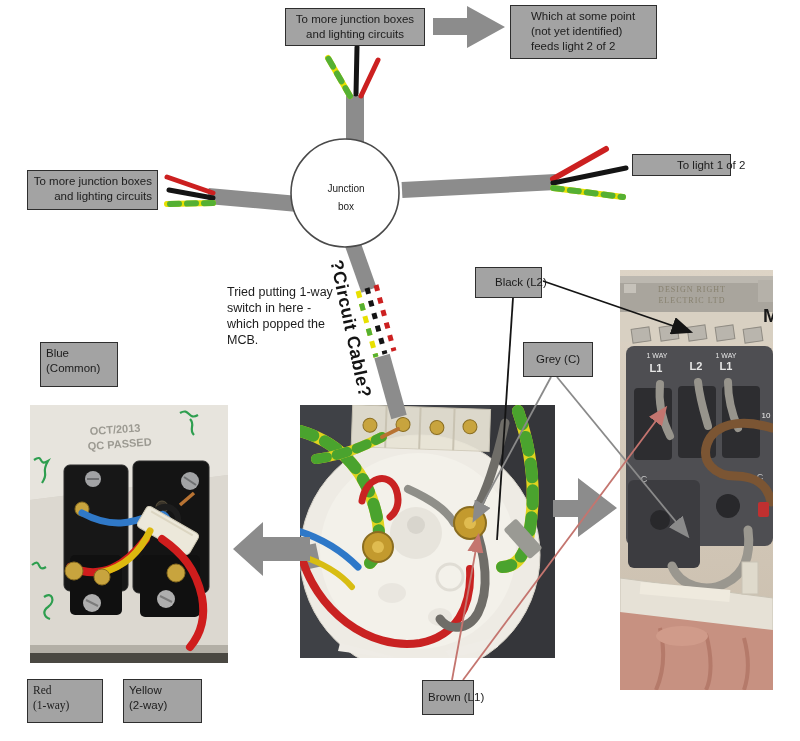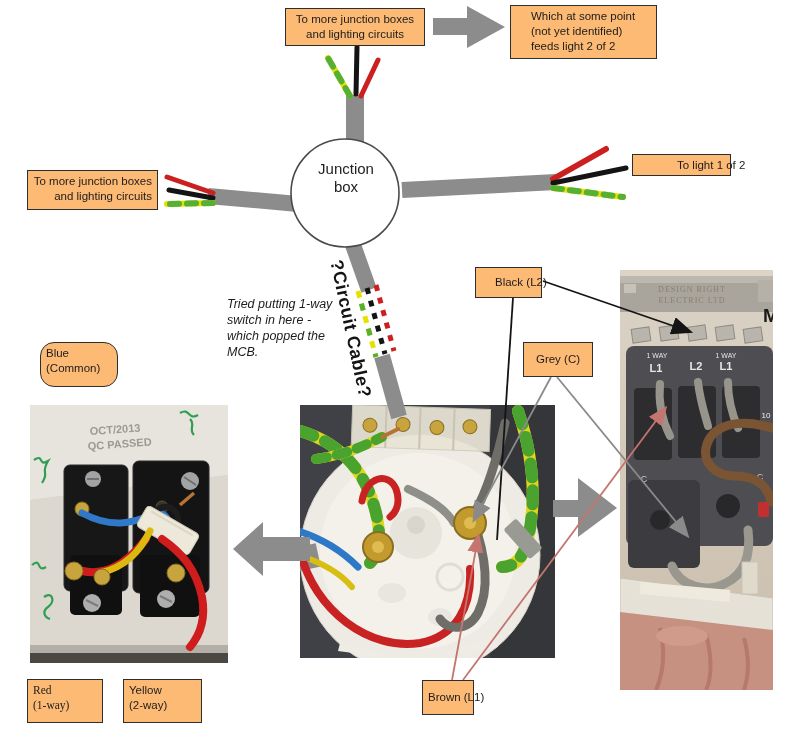--- a/index.html
+++ b/index.html
@@ -1,25 +1,25 @@
 <!DOCTYPE html>
 <html><head>
 <meta charset="utf-8">
 <style>
   html,body{margin:0;padding:0;background:#ffffff;}
   .canvas{position:relative;width:800px;height:741px;background:#ffffff;overflow:hidden;
           font-family:"Liberation Sans",sans-serif;color:#1c1c1c;}
-  .lbox{position:absolute;background:#fdba74;border:1.4px solid #2e2e2e;
+  .lbox{position:absolute;background:#a3a3a3;border:1.4px solid #2e2e2e;
         font-size:11.5px;line-height:1.3;padding:3px 5px;z-index:30;box-sizing:border-box;}
   .lbox div{white-space:nowrap;}
   .center{text-align:center;}
   .right{text-align:right;}
   .note{position:absolute;font-size:12.5px;line-height:16px;z-index:30;}
-  .junction-label{position:absolute;left:300px;top:160px;width:92px;text-align:center;
-        font-size:15px;line-height:18px;z-index:25;color:#222;}
+  .junction-label{position:absolute;left:300px;top:180px;width:92px;text-align:center;
+        font-size:10px;line-height:18px;z-index:25;color:#222;}
   .rotated-cable-label{position:absolute;left:346px;top:258px;width:170px;
         font-size:18px;font-weight:bold;color:#141414;
         transform:rotate(78deg);transform-origin:0 0;z-index:26;letter-spacing:0.5px;}
   svg{position:absolute;left:0;top:0;}
   #overlay{z-index:20;}
   .photo{position:absolute;z-index:10;}
 </style>
 </head>
 <body>
 
@@ -290,28 +290,28 @@
     <div>To light 1 of 2</div>
   </div>
 
   <div class="junction-label">
     <div>Junction</div>
     <div>box</div>
   </div>
 
   <div class="rotated-cable-label">?Circuit Cable?</div>
 
-  <div class="note" style="left:227px;top:296px;width:110px;font-style:italic;">
+  <div class="note" style="left:227px;top:284px;width:110px;">
     <div>Tried putting 1-way</div>
     <div>switch in here -</div>
     <div>which popped the</div>
     <div>MCB.</div>
   </div>
 
-  <div class="lbox" style="left:40px;top:342px;width:78px;height:45px;border-radius:14px;">
+  <div class="lbox" style="left:40px;top:342px;width:78px;height:45px;">
     <div>Blue</div>
     <div>(Common)</div>
   </div>
 
   <div class="lbox" style="left:475px;top:267px;width:67px;height:31px;line-height:23px;padding-left:19px;">
     <div>Black (L2)</div>
   </div>
 
   <div class="lbox" style="left:523px;top:342px;width:70px;height:35px;line-height:26px;text-align:center;">
     <div>Grey (C)</div>

